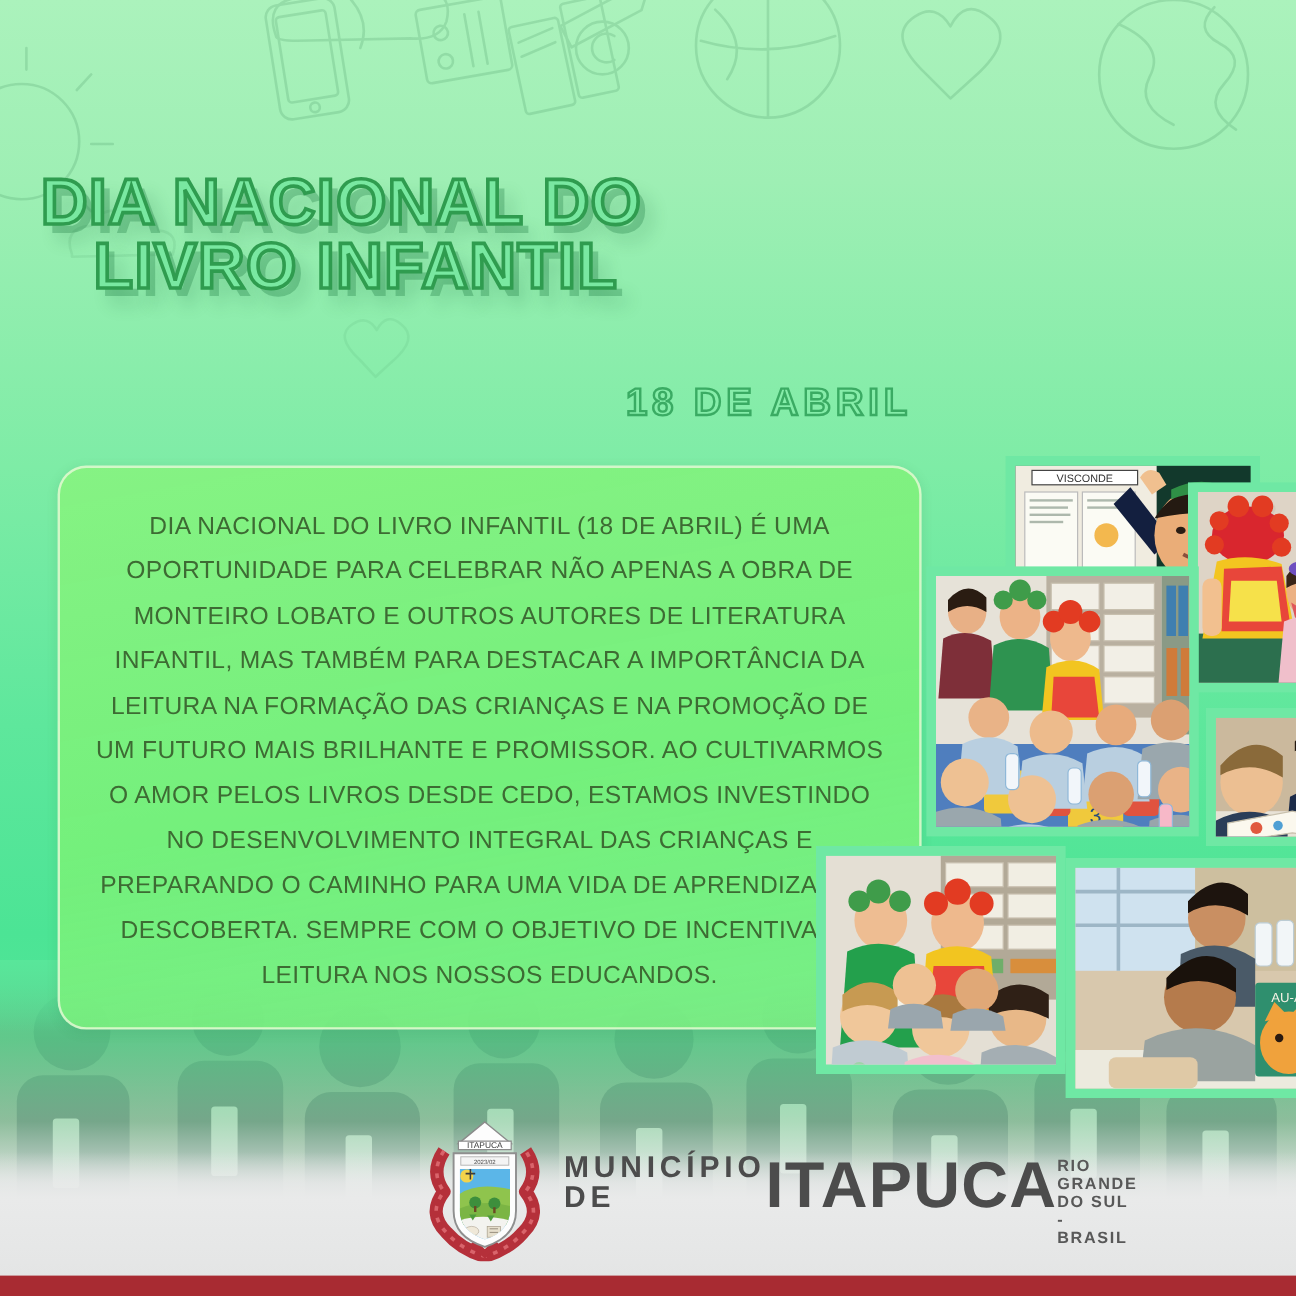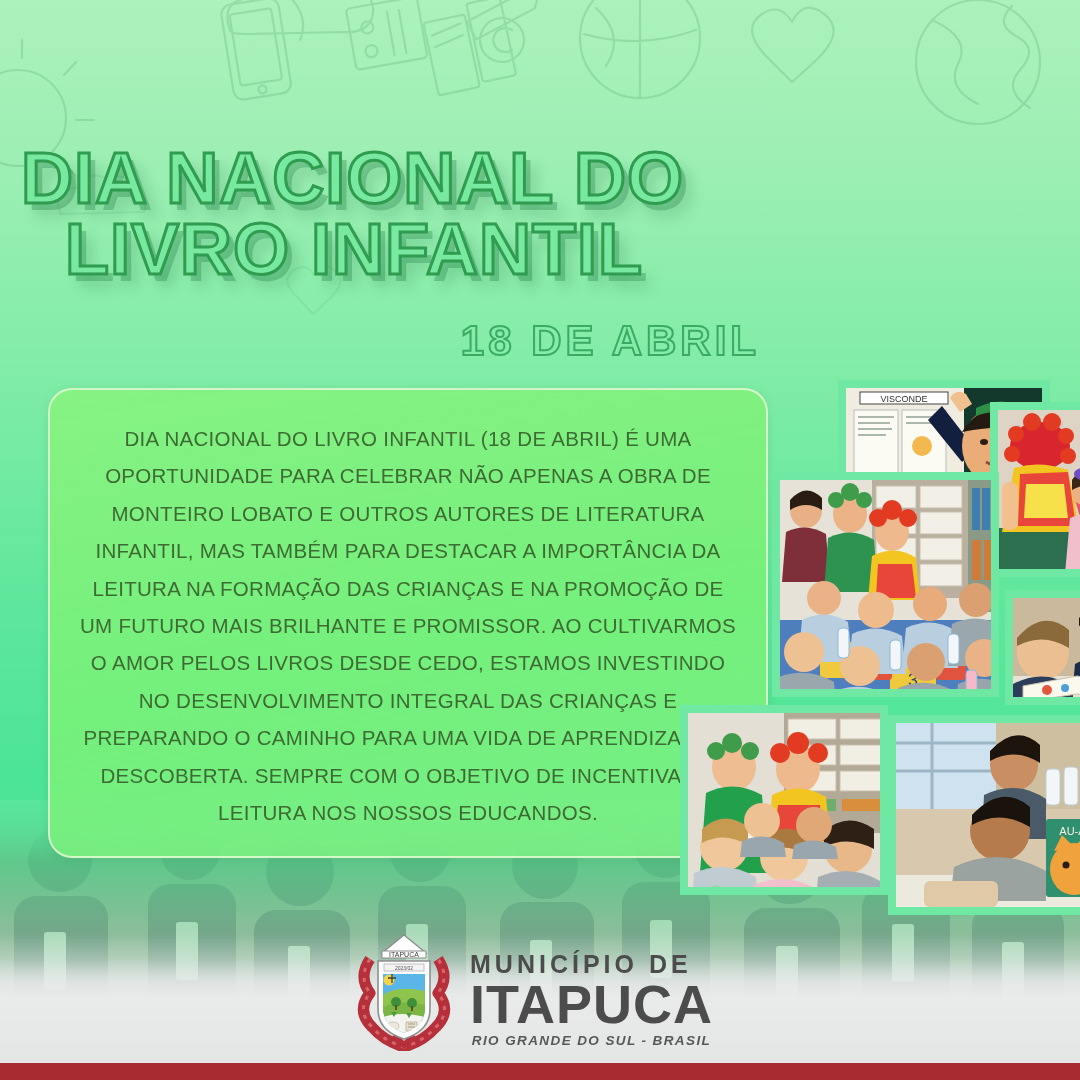--- a/index.html
+++ b/index.html
@@ -28,32 +28,32 @@
     background:linear-gradient(180deg,#59e69a 0%,rgba(89,230,154,0) 100%);
   }
   .whitebase{
     position:absolute;left:0;right:0;top:960px;height:104px;
     background:linear-gradient(180deg,rgba(236,237,237,0) 0%,#e9eaea 38%,#e4e5e5 100%);
   }
   .redbar{position:absolute;left:0;right:0;bottom:0;height:17px;background:#a82b32;}
 
   
   .title{
-    position:absolute;left:21px;top:143px;width:760px;
-    font-weight:700;font-size:72px;line-height:.98;letter-spacing:1px;
+    position:absolute;left:34px;top:143px;width:760px;
+    font-weight:700;font-size:54px;line-height:.98;letter-spacing:1px;
     font-stretch:condensed;
     color:#79e8a1;
     -webkit-text-stroke:3px #2f9c4f;
     text-shadow:6px 7px 0 rgba(28,120,62,.30), 11px 13px 14px rgba(20,96,50,.22);
     text-transform:uppercase;
   }
   .title .l2{display:block;margin-left:44px;}
   .subtitle{
     position:absolute;left:34px;top:317px;width:726px;text-align:right;
-    font-weight:700;font-size:42px;letter-spacing:4px;font-stretch:condensed;
+    font-weight:700;font-size:32px;letter-spacing:4px;font-stretch:condensed;
     color:transparent;-webkit-text-stroke:2px #3aab63;
     text-transform:uppercase;
   }
 
   
   .card{
     position:absolute;left:48px;top:388px;width:720px;height:470px;
     border-radius:24px;
     background:linear-gradient(170deg,rgba(134,242,130,.96) 0%,rgba(118,240,122,.94) 55%,rgba(128,241,131,.80) 100%);
     border:2px solid rgba(244,250,226,.72);
@@ -75,24 +75,24 @@
   .ph1{left:178px;top:20px;width:212px;height:115px;}
   .ph2{left:330px;top:42px;width:150px;height:175px;}
   .ph3{left:112px;top:112px;width:227px;height:225px;}
   .ph4{left:345px;top:230px;width:135px;height:115px;}
   .ph5{left:20px;top:345px;width:208px;height:190px;}
   .ph6{left:228px;top:355px;width:250px;height:200px;}
 
   
   .footer{position:absolute;left:352px;top:932px;width:400px;height:120px;display:flex;align-items:center;gap:14px;}
   .crest{width:104px;height:118px;position:relative;flex:0 0 104px;}
-  .wordmark{display:flex;flex-direction:column;justify-content:center;padding-top:16px;}
+  .wordmark{display:flex;flex-direction:row;justify-content:center;padding-top:16px;}
   .wm1{font-size:25px;font-weight:700;letter-spacing:4px;color:#4c4c4c;line-height:1;}
   .wm2{font-size:54px;font-weight:700;letter-spacing:1px;color:#4c4c4c;line-height:.96;margin-top:2px;}
-  .wm3{font-size:13.5px;font-weight:700;font-style:italic;letter-spacing:1.4px;color:#585858;margin-top:3px;text-align:center;}
+  .wm3{font-size:13.5px;font-weight:700;letter-spacing:1.4px;color:#585858;margin-top:3px;}
 </style>
 </head>
 <body>
 
 <div class="stage">
 
   <div class="doodles">
     <svg viewBox="0 0 1080 1080" fill="none" stroke="#2b7a4a" stroke-width="2.2" stroke-linecap="round" stroke-linejoin="round">
 
       <g>

